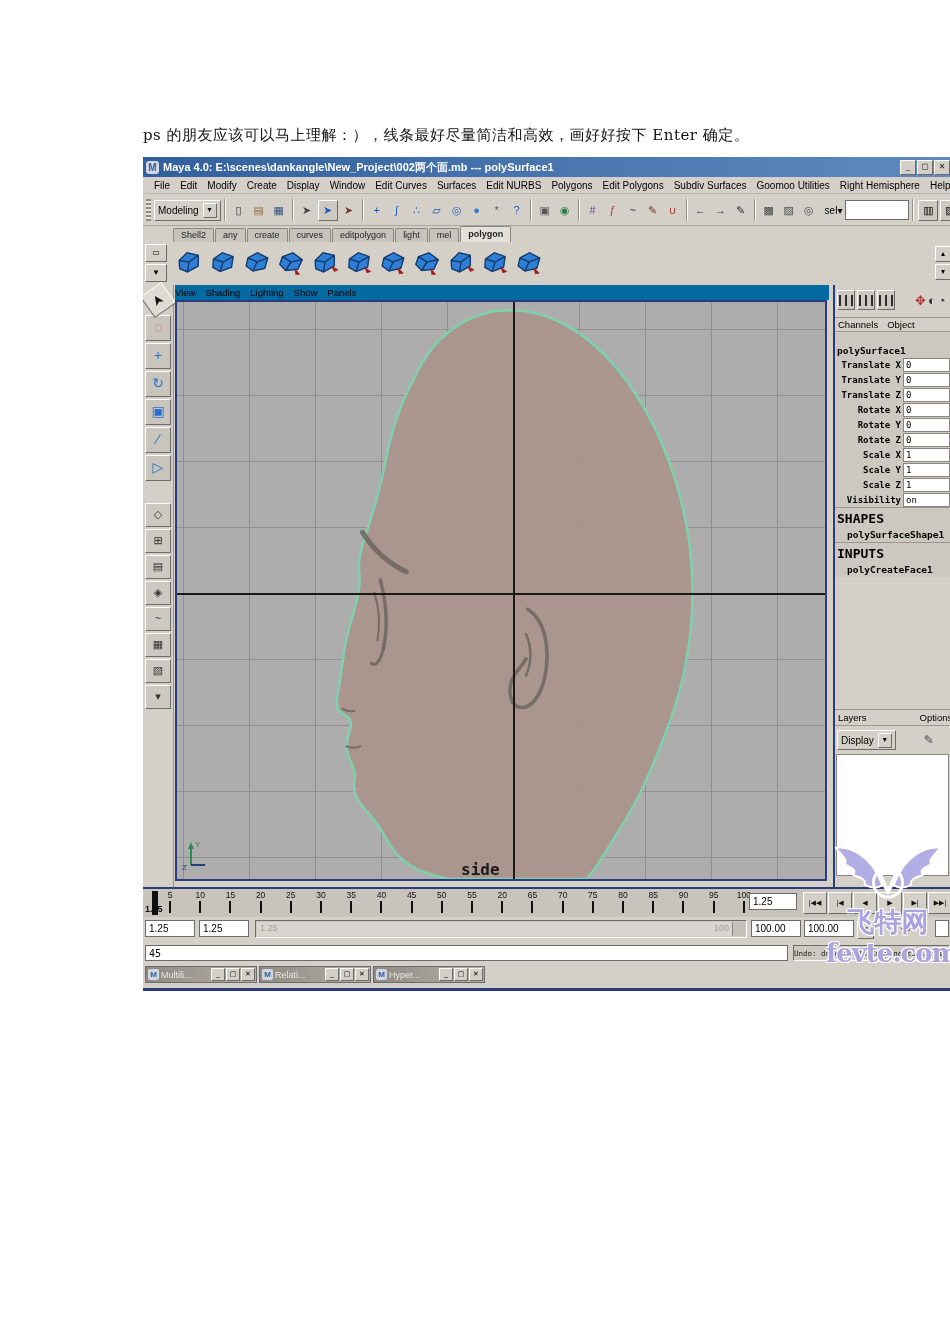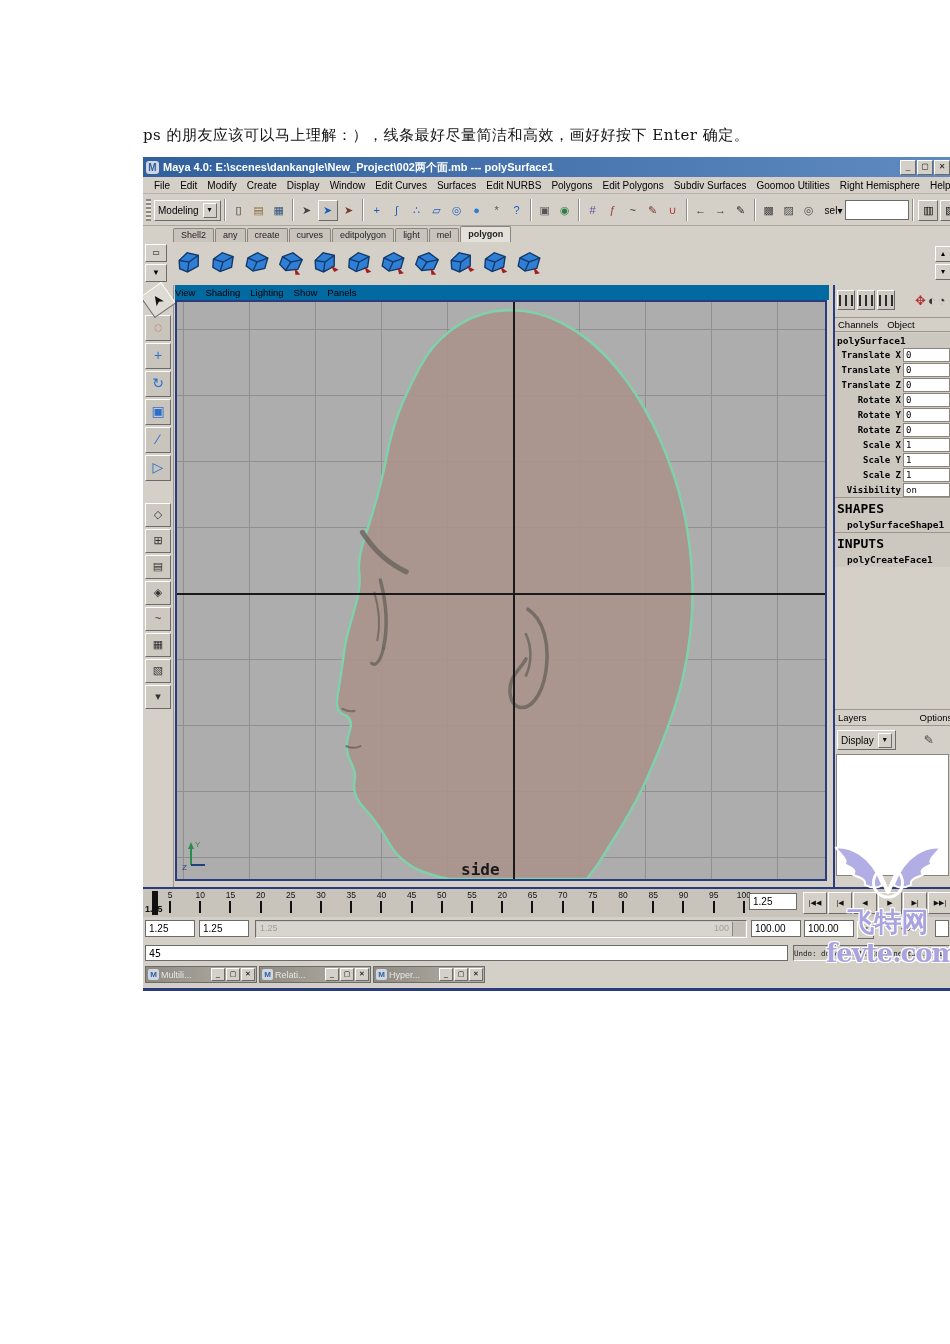--- a/index.html
+++ b/index.html
@@ -49,21 +49,21 @@
   .hline{position:absolute;top:291px;left:0;right:0;height:2px;background:#1a1a1a;}
   .camera-label{position:absolute;left:284px;bottom:0px;font-size:16px;color:#1a1a1a;font-family:"DejaVu Sans Mono",monospace;font-weight:bold;}
   .axis-ind{position:absolute;left:4px;bottom:8px;}
   
   .rightpanel{position:absolute;left:690px;top:0;width:117px;height:602px;background:#d4d0c8;border-left:2px solid #2b3c7e;box-sizing:border-box;}
   .chan-topstrip{position:absolute;left:0;top:2px;width:115px;height:26px;display:flex;align-items:center;gap:2px;padding-left:2px;box-sizing:border-box;}
   .bars-icon{width:16px;height:18px;border:1px solid;border-color:#fff #6b6b6b #6b6b6b #fff;background:#cdc9c1;display:flex;align-items:center;justify-content:center;}
   .bars{width:10px;height:11px;border-left:2px solid #2d2d2d;border-right:2px solid #2d2d2d;background:linear-gradient(90deg,transparent 42%,#2d2d2d 42%,#2d2d2d 58%,transparent 58%);}
   .chan-menubar{position:absolute;left:0;top:32px;width:115px;height:15px;background:#d4d0c8;border-top:1px solid #9a968e;border-bottom:1px solid #9a968e;display:flex;align-items:center;padding-left:3px;box-sizing:border-box;}
   .chanlist{position:absolute;left:0;top:48px;width:115px;background:#ccc8c0;font-family:"DejaVu Sans Mono",monospace;}
-  .chan-node{font-size:9.5px;font-weight:bold;padding:2px 0 1px 2px;}
+  .chan-node{font-size:9.5px;font-weight:bold;padding:12px 0 1px 2px;}
   .chan-row{display:flex;align-items:center;height:15px;}
   .chan-label{width:66px;text-align:right;font-size:9px;font-weight:bold;padding-right:2px;flex:0 0 auto;}
   .chan-field{flex:1;height:12px;background:#fff;border:1px solid #8a867e;font-size:9px;line-height:12px;padding-left:2px;overflow:hidden;}
   .chan-header{font-size:13px;font-weight:bold;padding:3px 8px 1px 2px;border-top:1px solid #9a968e;}
   .chan-subnode{font-size:9.5px;font-weight:bold;padding:2px 0 2px 12px;}
   .layers-block{position:absolute;left:0;top:424px;width:115px;}
   .layers-menubar{height:15px;background:#d4d0c8;border-top:1px solid #9a968e;border-bottom:1px solid #9a968e;display:flex;align-items:center;padding-left:3px;gap:44px;}
   .layers-controls{height:28px;display:flex;align-items:center;padding-left:2px;gap:4px;}
   .layers-white{height:120px;background:#fff;border:1px solid #8a867e;margin:0 1px;}
   .pm-item{font-size:9.5px;margin-right:9px;}

